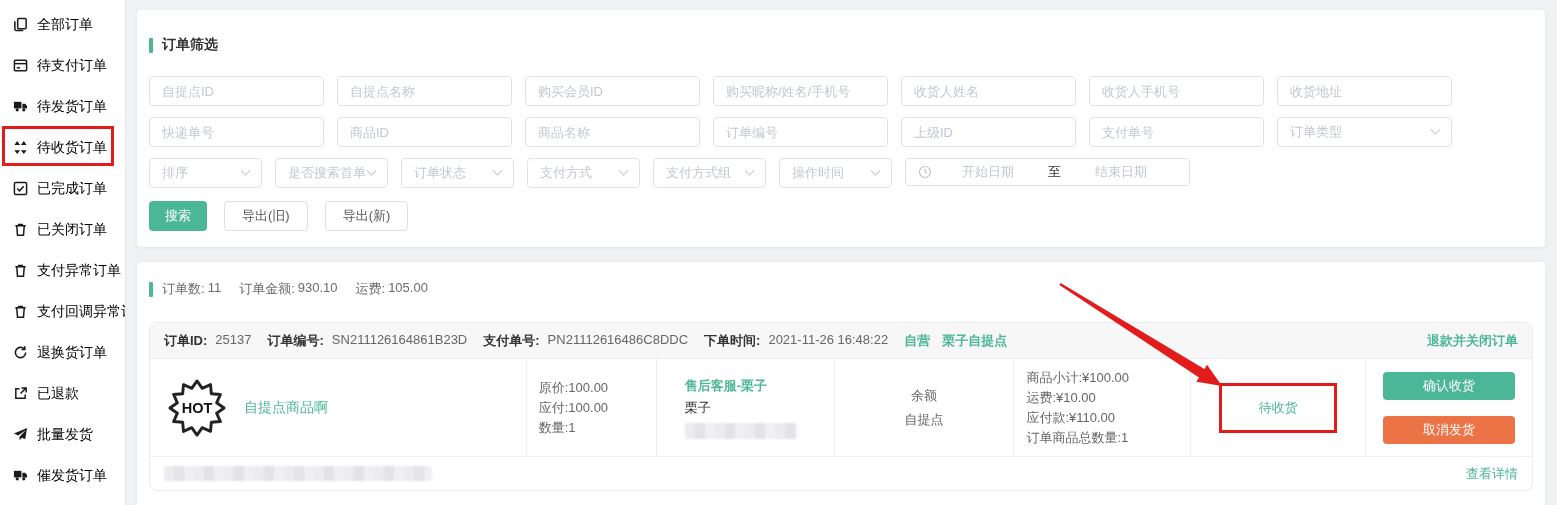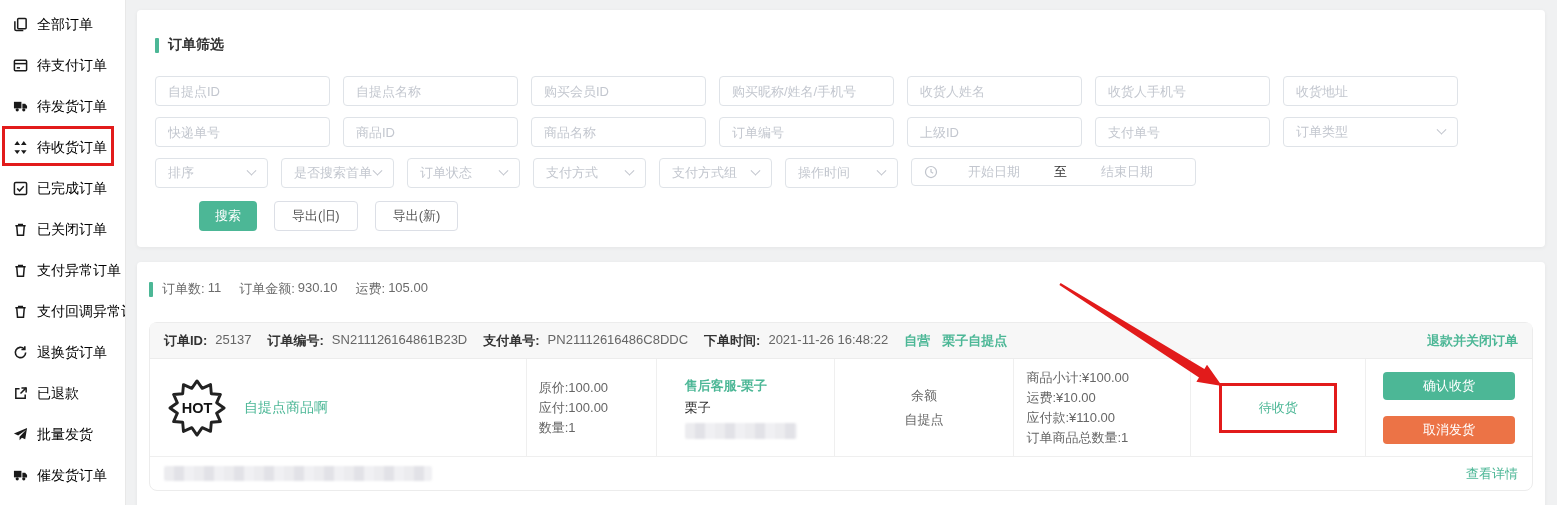--- a/index.html
+++ b/index.html
@@ -11,21 +11,21 @@
   
   .sidebar { position:absolute; left:0; top:0; width:126px; height:505px; background:#fff;
              border-right:1px solid #e8e8e8; padding-top:4px; z-index:2; }
   .sb-item { height:41px; display:flex; align-items:center; gap:9px; padding-left:13px;
              font-size:14px; color:#000000; cursor:pointer; white-space:nowrap; overflow:hidden; }
   .sb-ico { width:15px; height:15px; flex:none; color:#1a1a1a; display:flex; }
   .sb-ico svg { width:15px; height:15px; }
   
   .panel { position:absolute; left:137px; right:12px; background:#fff; border-radius:4px;
            box-shadow:0 1px 4px rgba(0,0,0,.05); }
-  .filter-panel { top:10px; height:237px; padding:26px 12px 0 18px; }
+  .filter-panel { top:10px; height:237px; padding:26px 12px 0 12px; }
   .list-panel { top:262px; height:300px; padding:18px 12px 0 12px; }
   .sec-title { display:flex; align-items:center; font-size:14px; font-weight:bold; color:#333; }
   .green-bar { width:4px; height:15px; background:#4cb796; margin-right:9px; border-radius:1px; }
   
   .f-row { display:flex; gap:13px; margin-top:11px; }
   .f-row.first { margin-top:22px; }
   .f-input,.f-select { width:175px; height:30px; border:1px solid #dfe3e8; border-radius:4px;
                        font-size:13px; background:#fff; }
   .f-input { padding:0 12px; color:#333; outline:none; font-family:inherit; }
   .f-input::placeholder { color:#c3c7cf; }
@@ -35,21 +35,21 @@
   .chev { width:7px; height:7px; border-right:1.5px solid #c0c4cc; border-bottom:1.5px solid #c0c4cc;
           transform:rotate(45deg) translate(-2px,-2px); flex:none; }
   .date-range { width:285px; height:28px; border:1px solid #dfe3e8; border-radius:4px;
                 display:flex; align-items:center; font-size:13px; color:#c3c7cf; padding:0 12px; cursor:pointer; }
   .dr-start,.dr-end { flex:1; text-align:center; }
   .dr-to { color:#333; padding:0 4px; }
   .clock { width:14px; height:14px; color:#c0c4cc; flex:none; }
   .btn-row { margin-top:13px; display:flex; gap:17px; }
   .btn { height:30px; border-radius:4px; font-size:13px; display:flex; align-items:center;
          justify-content:center; cursor:pointer; font-family:inherit; }
-  .btn-green { background:#4cb796; color:#fff; width:58px; border:none;margin-left:44px; }
+  .btn-green { background:#4cb796; color:#fff; width:58px; border:none; }
   .btn-plain { background:#fff; border:1px solid #dcdfe6; color:#595959; padding:0 17px; }
   
   .summary { display:flex; align-items:center; font-size:13px; color:#6b6b6b; font-weight:normal; }
   .sum-seg { margin-right:18px; display:flex; }
   .sum-val { margin-left:3px; }
   
   .order-card { margin-top:24px; border:1px solid #ececec; border-radius:8px; }
   .oc-header { height:36px; background:#f7f7f7; display:flex; align-items:center; padding:0 14px;
                font-size:13px; gap:16px; border-bottom:1px solid #ececec; border-radius:4px 4px 0 0; }
   .oc-field { display:flex; white-space:nowrap; }

